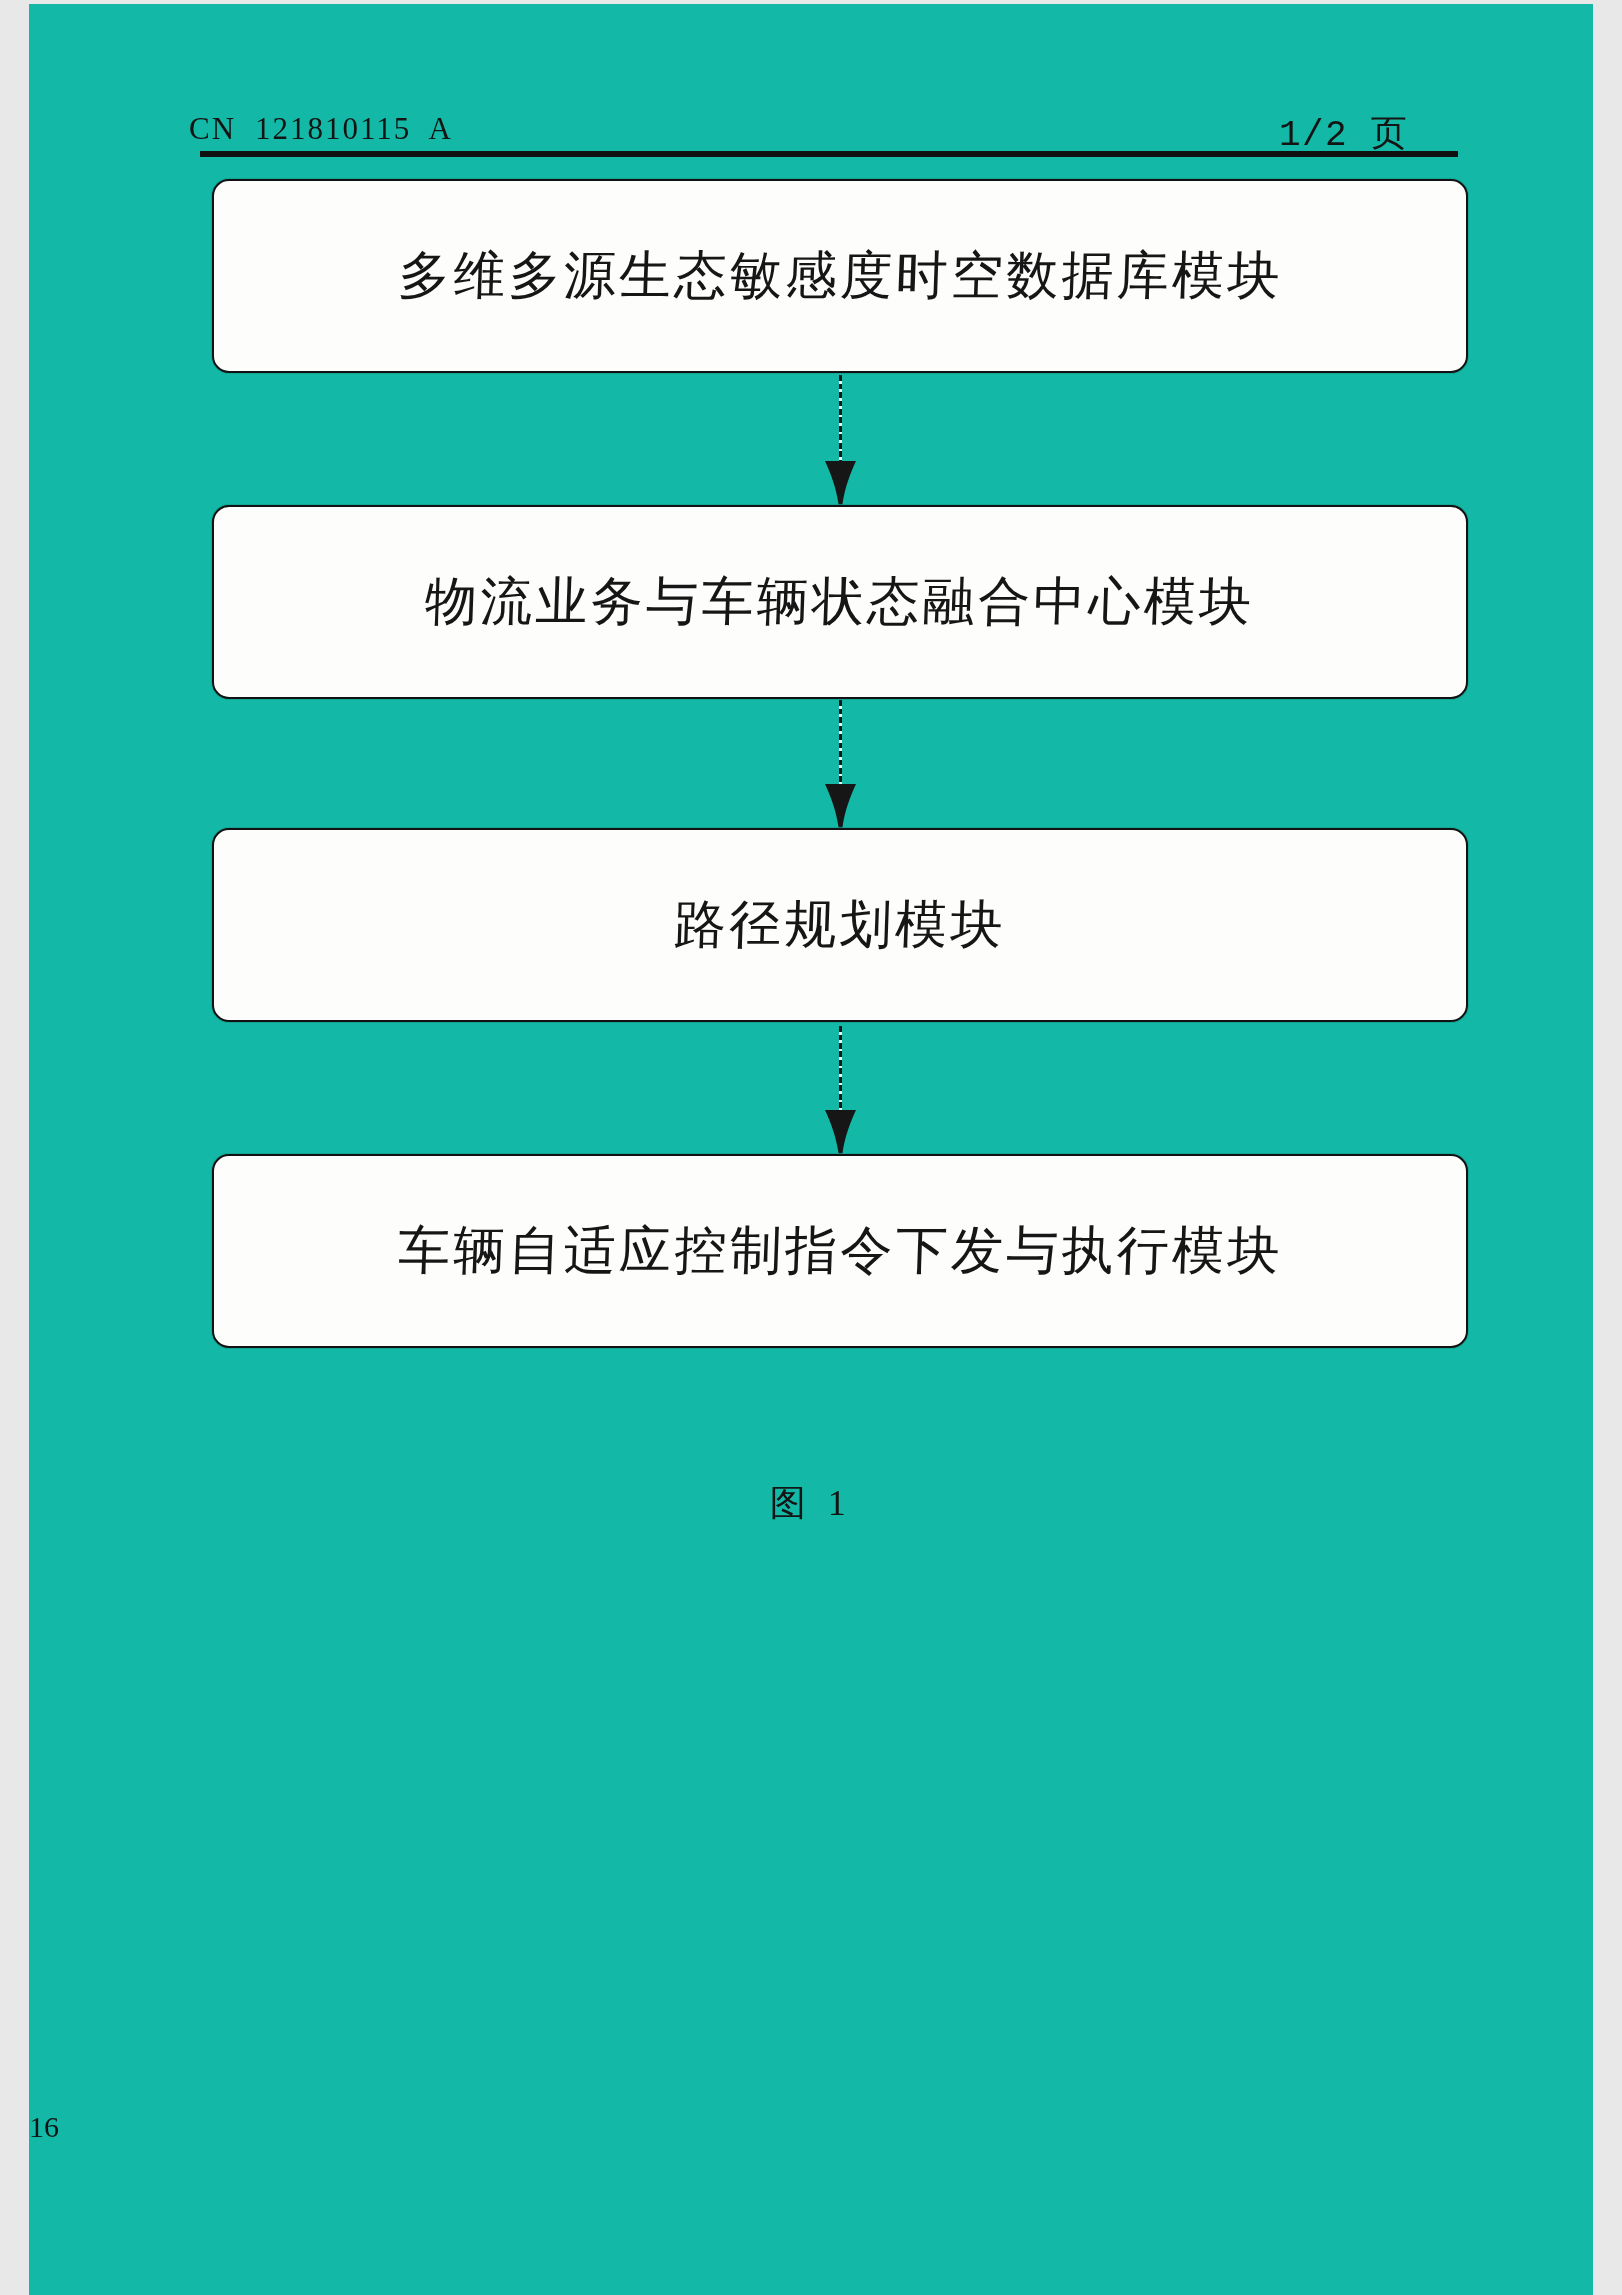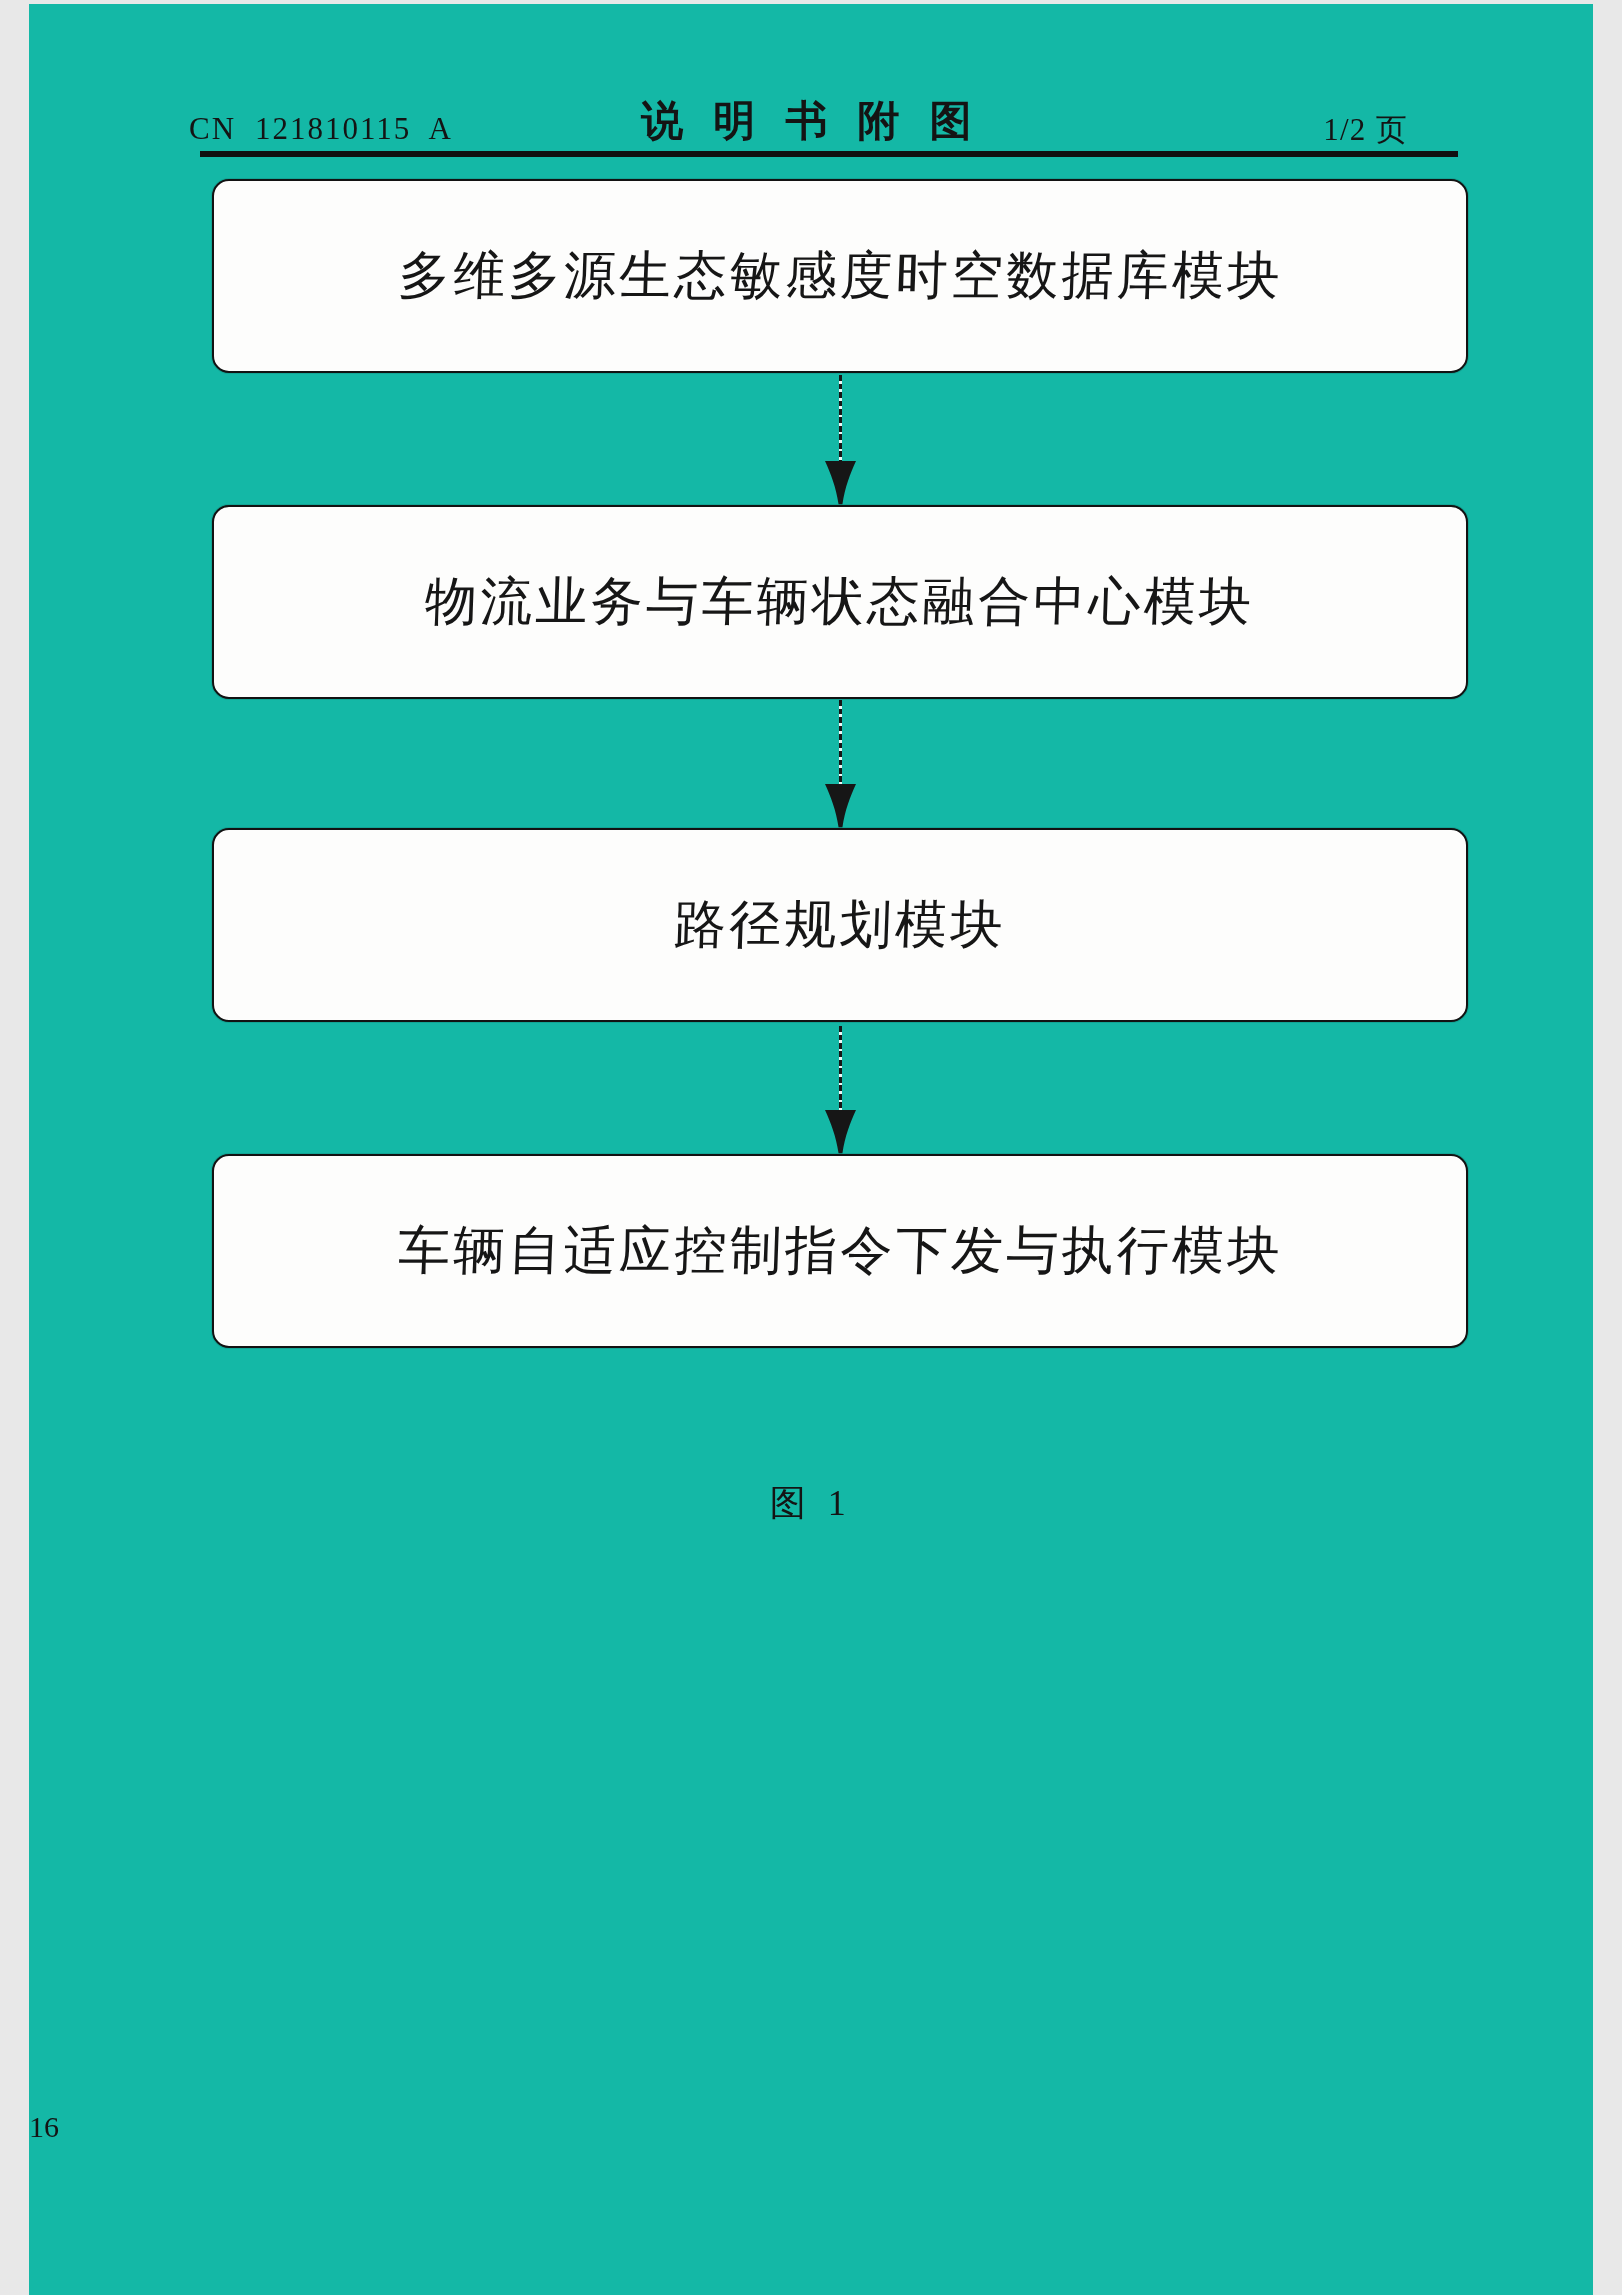--- a/index.html
+++ b/index.html
@@ -31,23 +31,23 @@
     text-align: center;
     font-family: "Liberation Sans", sans-serif;
     font-weight: 700;
     font-size: 42px;
     letter-spacing: 9.2px;
     white-space: nowrap;
   }
   .page-indicator {
     position: absolute;
     right: 185px; top: 105px;
-    font-size: 31px;
+    font-size: 36px;
     letter-spacing: 1.3px;
-    font-family: Liberation Serif, serif;
+    font-family: Liberation Mono, monospace;
     white-space: nowrap;
   }
   .header-rule {
     position: absolute;
     left: 171px; top: 147px;
     width: 1258px; height: 5.9px;
     background: #101010;
   }
 
   
@@ -118,21 +118,20 @@
     font-family: "Liberation Serif", serif;
   }
 </style>
 </head>
 <body>
 
 <div class="page">
 
   <div class="patent-number">CN 121810115 A</div>
 
-  <div class="doc-title">说 明 书 附 图</div>
 
   <div class="page-indicator">1/2 页</div>
 
   <div class="header-rule"></div>
 
   <div class="flow-box" id="box-1">
     <span class="box-label">多维多源生态敏感度时空数据库模块</span>
   </div>
 
   <div class="flow-arrow" id="arrow-1">

